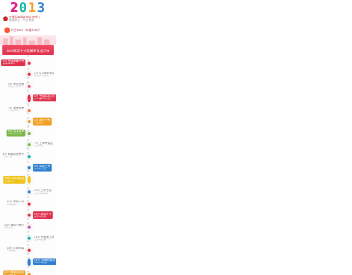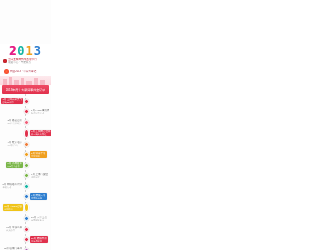--- a/index.html
+++ b/index.html
@@ -5,21 +5,21 @@
   html,body{margin:0;padding:0;}
   body{
     width:51px;height:250px;overflow:hidden;
     background:#ffffff;
     font-family:"Liberation Sans", sans-serif;
     -webkit-font-smoothing:none;
   }
   #page{position:relative;width:51px;height:250px;background:#fdfdfd;overflow:hidden;}
 
   
-  .header{position:relative;height:24px;background:#ffffff;margin-top:44px;}
+  .header{position:relative;height:24px;background:#ffffff;}
   .year{
     position:absolute;left:0;top:1px;width:51px;height:13px;
     text-align:center;letter-spacing:1px;
     font-size:12px;font-weight:bold;line-height:13px;
     font-family:"DejaVu Sans Mono", monospace;
   }
   .year span{display:inline-block;}
   .d0{color:#e0218a;text-shadow:0.5px 0 #f06;}
   .d1{color:#16b5a4;}
   .d2{color:#f0a020;}

